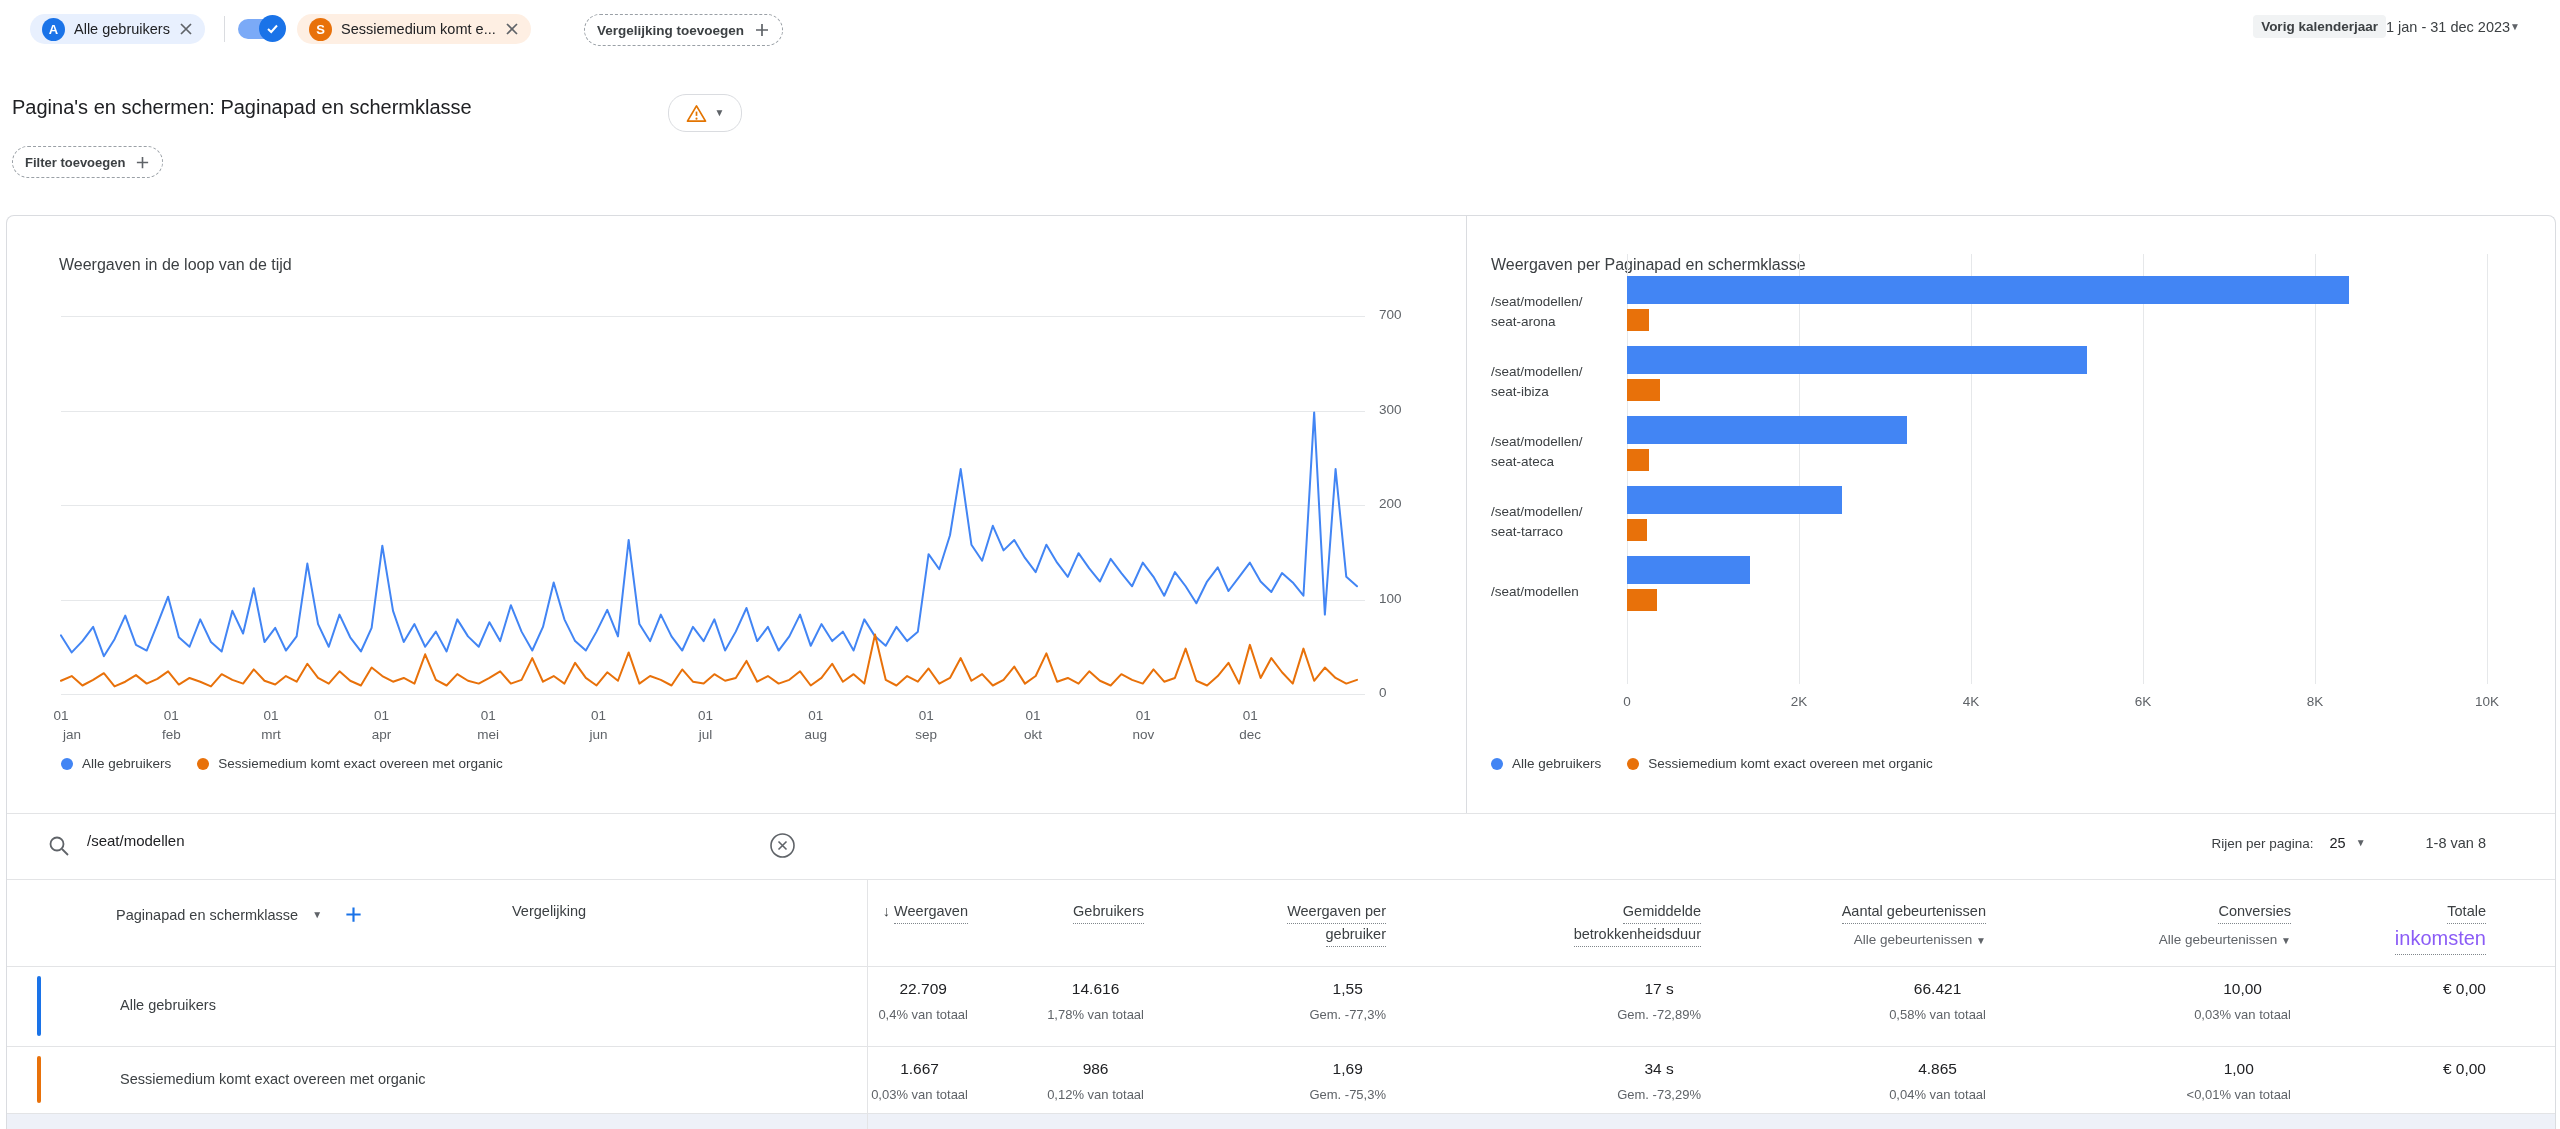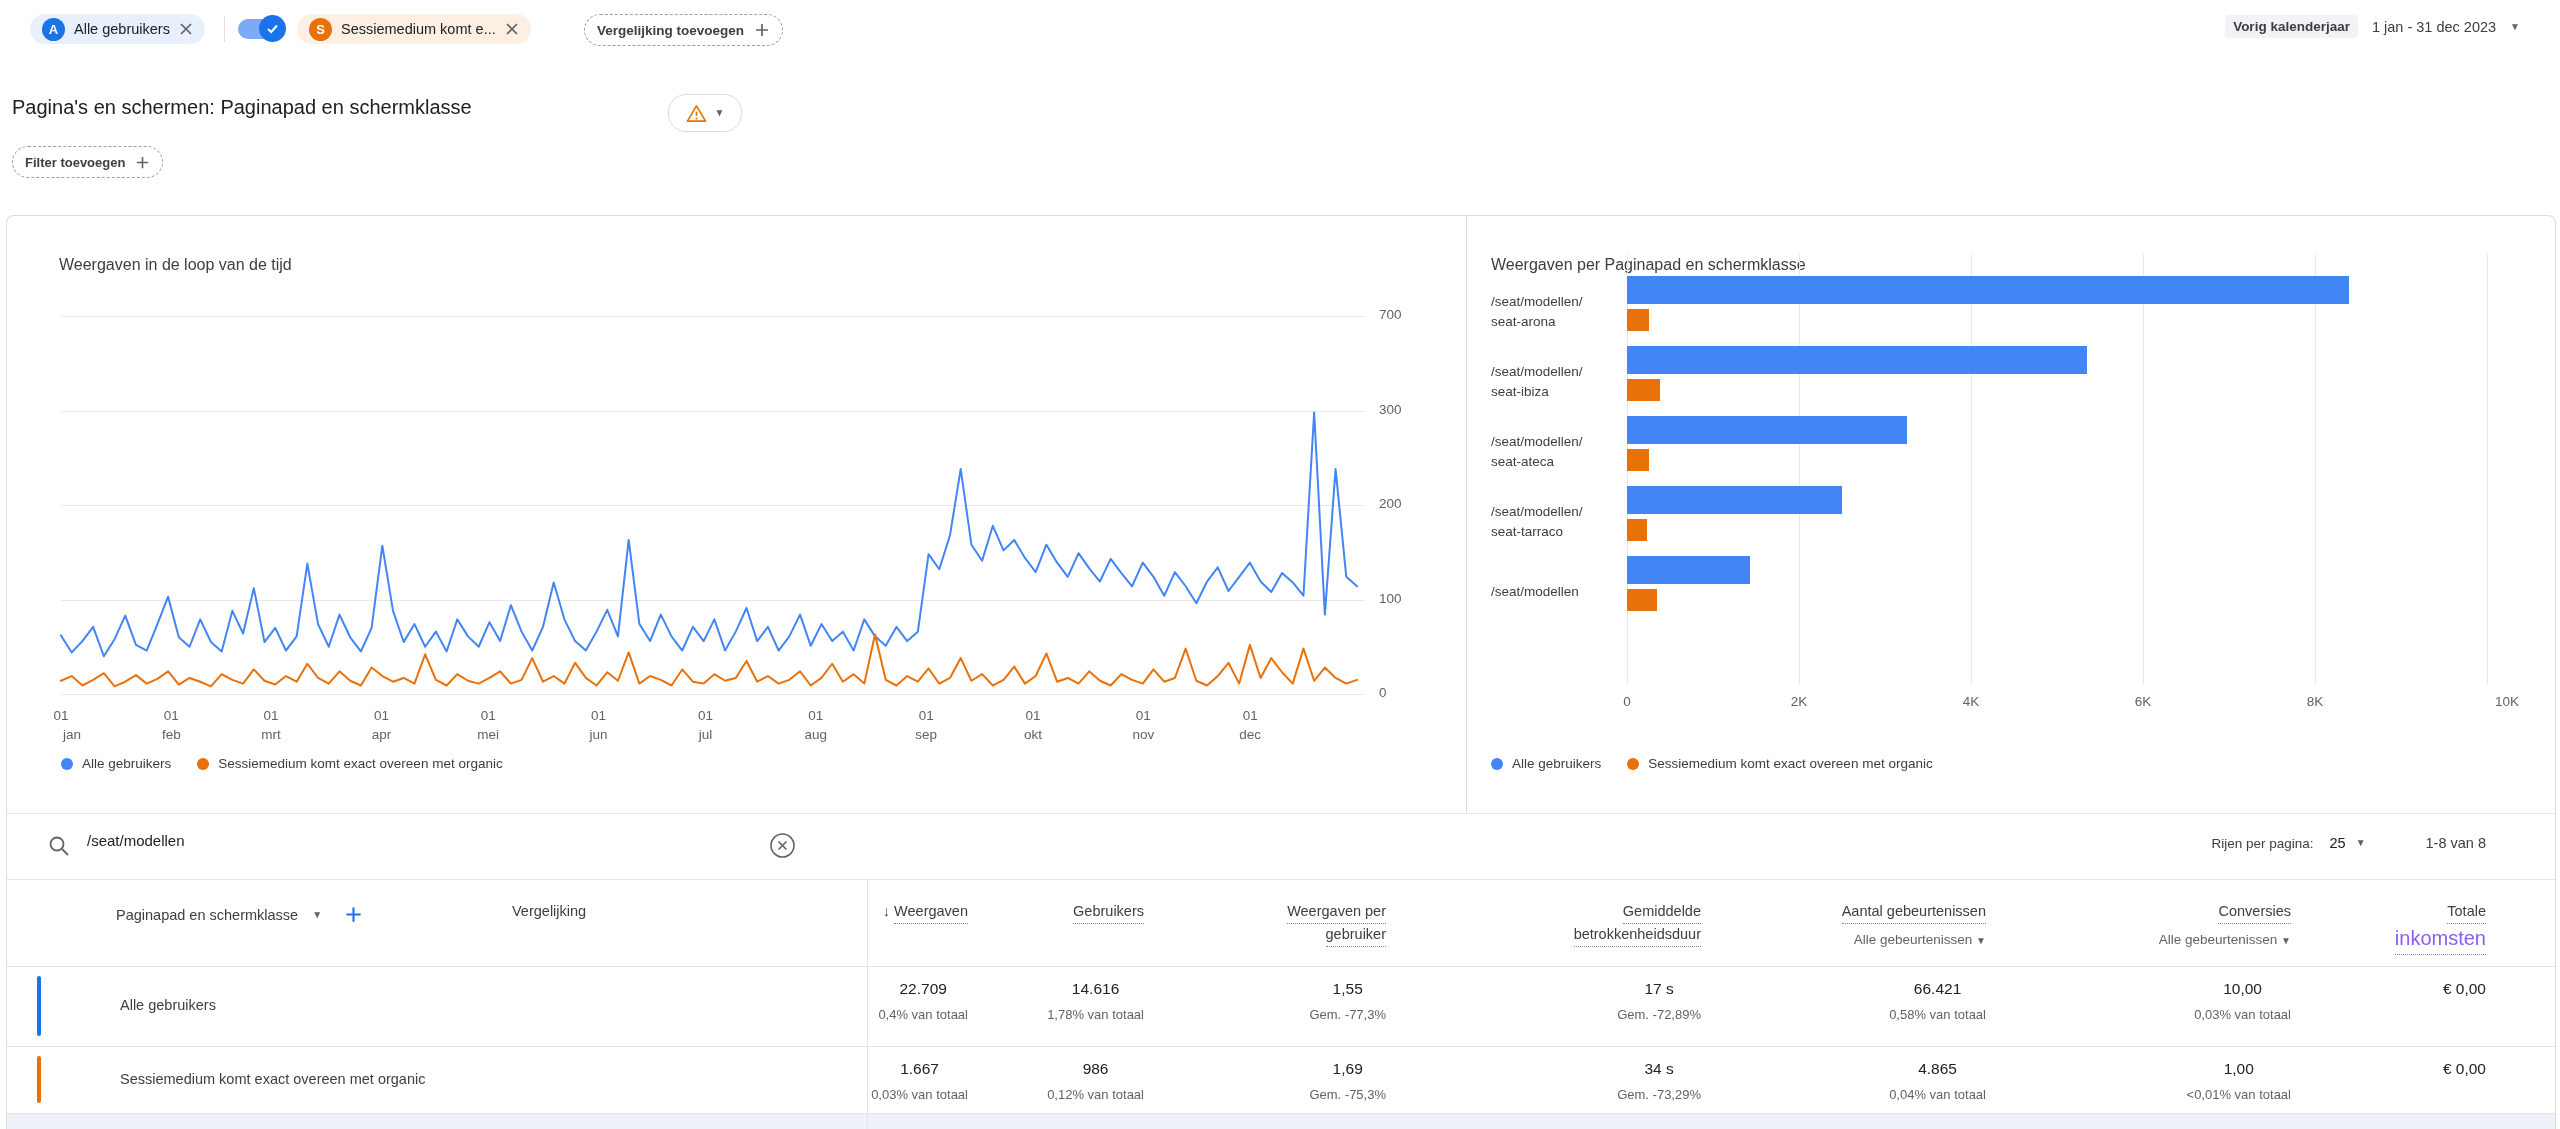--- a/index.html
+++ b/index.html
@@ -57,21 +57,21 @@
       <svg class="xicon" viewBox="0 0 14 14">
           <path d="M2 2 L12 12 M12 2 L2 12" stroke="#5f6368" stroke-width="1.7" fill="none"></path>
         </svg>
     </div>
     <div class="chip dashed-chip" style="left:584px;">
       <span class="chip-label" style="font-weight:bold;font-size:13.5px;color:#3c4043;">Vergelijking toevoegen</span>
       <svg width="16" height="16" viewBox="0 0 16 16">
           <path d="M8 2 V14 M2 8 H14" stroke="#5f6368" stroke-width="1.7" fill="none"></path>
         </svg>
     </div>
-    <div class="abs" style="right:40px;top:15px;display:flex;align-items:center;gap:14px;">
+    <div class="abs" style="right:40px;top:15px;display:flex;align-items:center;">
       <span style="background:#f1f3f4;border-radius:4px;padding:4px 8px;font-size:13.5px;font-weight:bold;color:#3c4043;">Vorig kalenderjaar</span>
       <span style="font-size:14.5px;color:#3c4043;">1 jan - 31 dec 2023</span>
       <span class="caret">▼</span>
     </div>
   </div>
 
   <div class="abs" style="left:12px;top:96px;font-size:20px;color:#202124;">Pagina's en schermen: Paginapad en schermklasse</div>
   <div class="abs" style="left:668px;top:94px;width:72px;height:36px;border:1px solid #dadce0;border-radius:18px;display:flex;align-items:center;justify-content:center;gap:8px;">
     <svg width="21" height="19" viewBox="0 0 22 20">
         <path d="M11 2 L20.5 18 H1.5 Z" fill="none" stroke="#e37400" stroke-width="1.8" stroke-linejoin="round"></path>
@@ -281,21 +281,21 @@
       <div class="axis-label" style="position: absolute; left: 1600px; top: 478px; width: 40px; text-align: center;">0</div>
       <div class="gridline-v" style="position: absolute; left: 1792px; top: 38px; height: 430px;"></div>
       <div class="axis-label" style="position: absolute; left: 1772px; top: 478px; width: 40px; text-align: center;">2K</div>
       <div class="gridline-v" style="position: absolute; left: 1964px; top: 38px; height: 430px;"></div>
       <div class="axis-label" style="position: absolute; left: 1944px; top: 478px; width: 40px; text-align: center;">4K</div>
       <div class="gridline-v" style="position: absolute; left: 2136px; top: 38px; height: 430px;"></div>
       <div class="axis-label" style="position: absolute; left: 2116px; top: 478px; width: 40px; text-align: center;">6K</div>
       <div class="gridline-v" style="position: absolute; left: 2308px; top: 38px; height: 430px;"></div>
       <div class="axis-label" style="position: absolute; left: 2288px; top: 478px; width: 40px; text-align: center;">8K</div>
       <div class="gridline-v" style="position: absolute; left: 2480px; top: 38px; height: 430px;"></div>
-      <div class="axis-label" style="position: absolute; left: 2460px; top: 478px; width: 40px; text-align: center; margin-left: 20px;">10K</div>
+      <div class="axis-label" style="position: absolute; left: 2460px; top: 478px; width: 40px; text-align: center;">10K</div>
       <div class="bar-label" style="position: absolute; left: 1484px; top: 76px; width: 132px;">
         <div>/seat/modellen/</div>
         <div>seat-arona</div>
       </div>
       <div class="bar" style="position: absolute; left: 1620px; top: 60px; width: 722.4px; height: 28px; background: rgb(66, 133, 244);"></div>
       <div class="bar" style="position: absolute; left: 1620px; top: 93px; width: 21.5px; height: 22px; background: rgb(232, 113, 10);"></div>
       <div class="bar-label" style="position: absolute; left: 1484px; top: 146px; width: 132px;">
         <div>/seat/modellen/</div>
         <div>seat-ibiza</div>
       </div>

